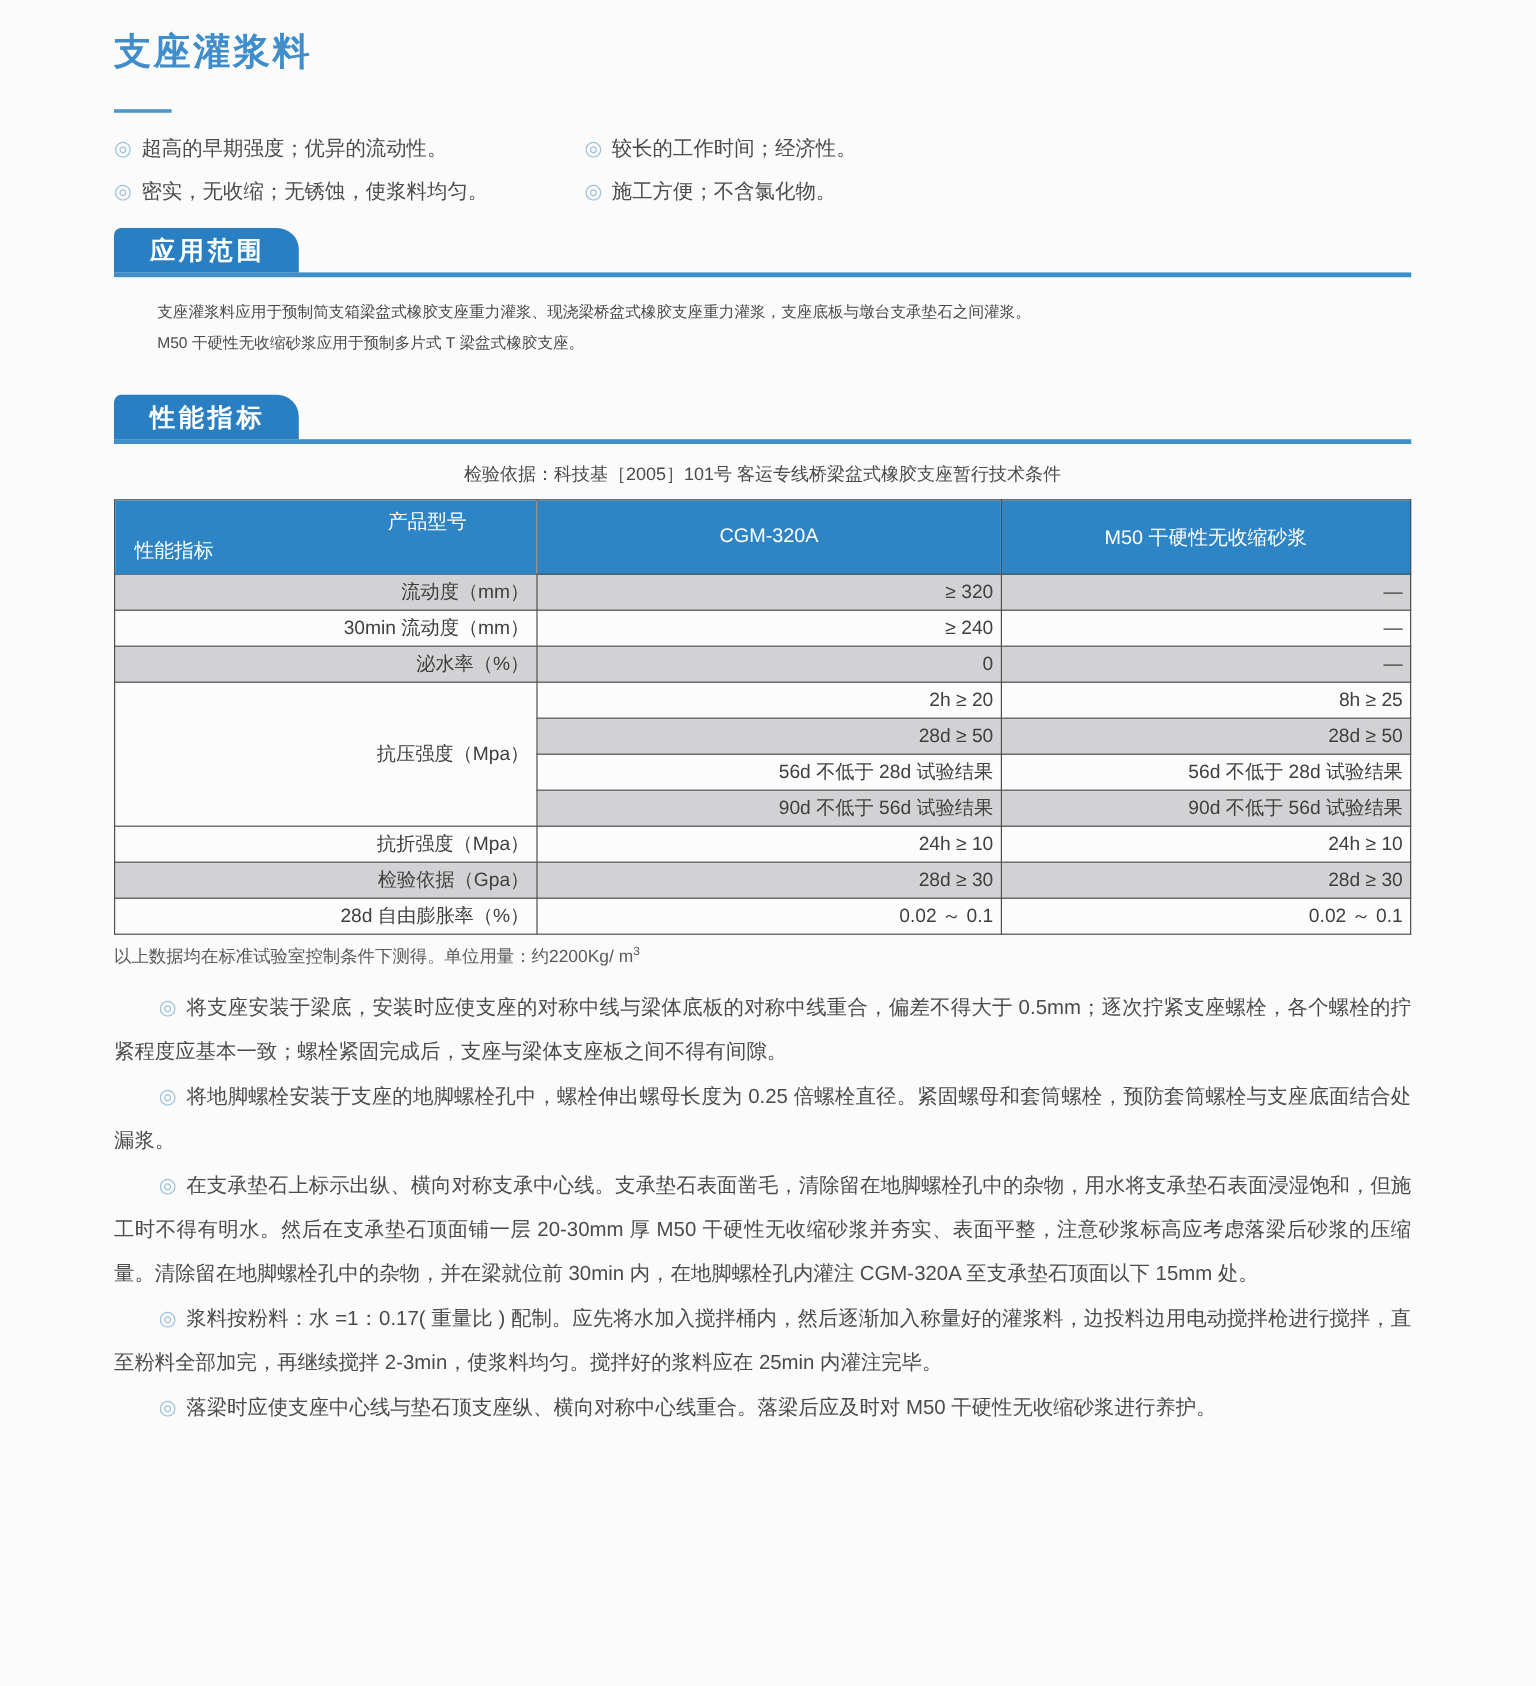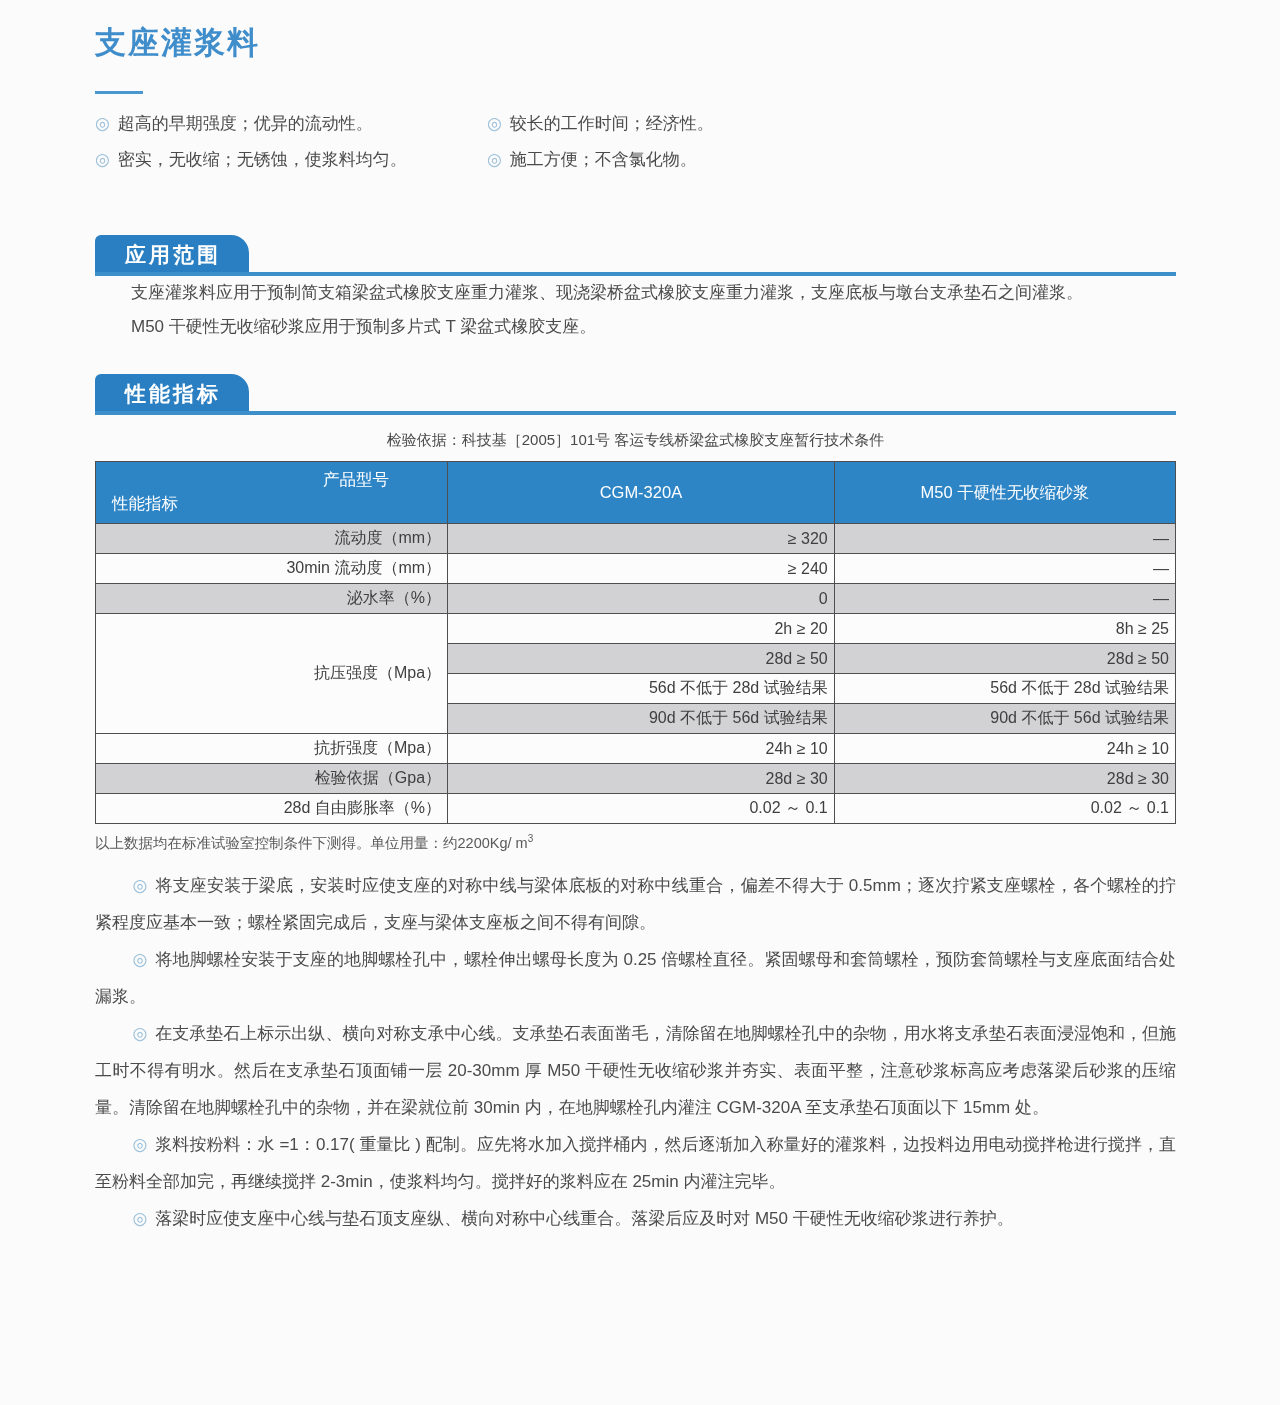--- a/index.html
+++ b/index.html
@@ -3,29 +3,29 @@
 <meta charset="utf-8">
 <style>
   * { margin:0; padding:0; box-sizing:border-box; }
   html,body { width:1280px; height:1405px; background:#fbfbfb; overflow:hidden;
     font-family:"Liberation Sans","DejaVu Sans",sans-serif; color:#4b4b4b; }
   .page { padding:0 104px 0 95px; }
 
   .page-title { font-size:31px; font-weight:700; color:#3f8dcb; margin-top:22px; letter-spacing:2px; }
   .title-dash { width:48px; height:3px; background:#4a97cf; margin-top:27px; }
 
-  .section-head { border-bottom:4px solid #3d8fc9; margin-top:64px; line-height:0; }
+  .section-head { border-bottom:4px solid #3d8fc9; margin-top:19px; line-height:0; }
   .section-tab { display:inline-block; background:#2a7fc2; color:#ffffff; font-size:21px; font-weight:700;
     letter-spacing:3px; padding:8px 28px 6px 30px; border-radius:6px 18px 0 0; line-height:23px; }
   .first-head { margin-top:52px; }
 
   .feat-grid { display:grid; grid-template-columns:392px 1fr; margin-top:18px; row-gap:13px; font-size:17px; }
   .bullet { color:#9bc0da; margin-right:8px; font-size:17px; }
 
-  .app-body { margin-top:0; padding-left:36px; font-size:17px; line-height:2.0; }
+  .app-body { margin-top:16px; padding-left:36px; font-size:13px; line-height:2.0; }
   .app-body p { margin:0; }
 
   .basis { margin-top:16px; text-align:center; font-size:15px; color:#4a4a4a; }
 
   table.perf { width:100%; border-collapse:collapse; margin-top:11px; table-layout:fixed;
     font-size:16px; color:#3f3f3f; }
   table.perf th, table.perf td { border:1px solid #4f4f4f; text-align:center; vertical-align:middle; }
   table.perf thead th { background:#2e85c6; color:#ffffff; font-weight:400; height:62px; font-size:16.5px; }
   th.corner { position:relative; background-color:#2e85c6;
     background-image:linear-gradient(to bottom right, transparent calc(50% - 1px),

